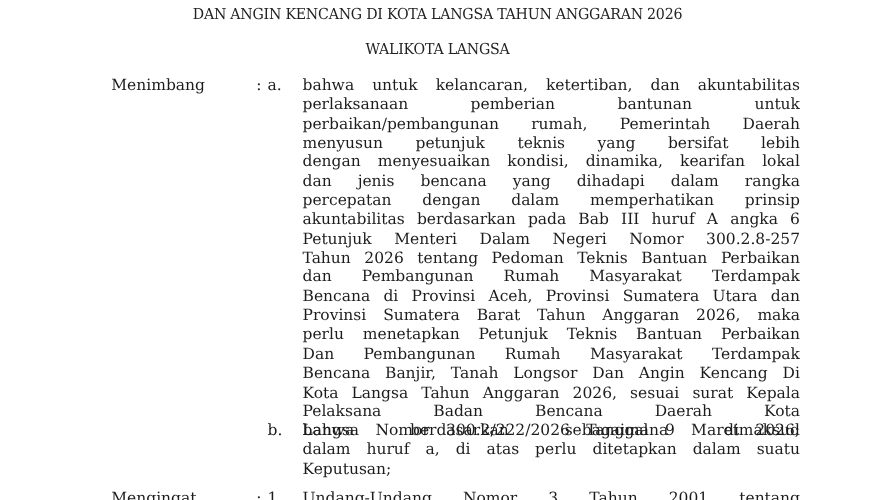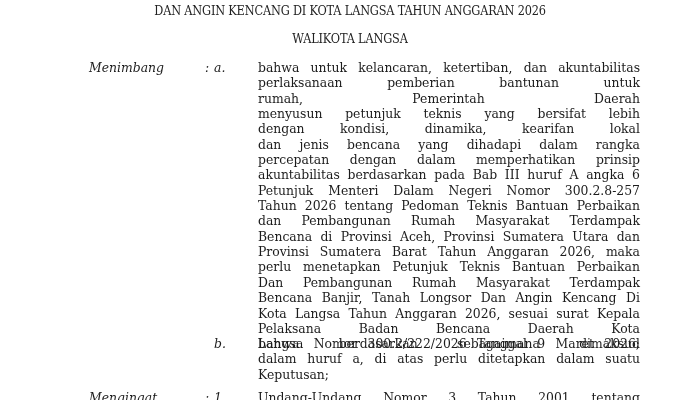--- a/index.html
+++ b/index.html
@@ -11,29 +11,29 @@
     position: relative;
   }
   .page { position: absolute; left: 0; top: 0; width: 609px; height: 400px; }
   .title-line {
     position: absolute; left: 0; width: 700px; text-align: center;
     font-size: 12.2px; letter-spacing: -0.2px; color: #222;
     transform: scaleX(0.93); transform-origin: center;
   }
   .t1 { top: 4px; }
   .t2 { top: 32px; }
-  .row { position: absolute; font-size: 12.4px; line-height: 15.35px; white-space: nowrap; font-style: italic; }
+  .row { position: absolute; font-size: 12.4px; line-height: 15.35px; white-space: nowrap; }
   .label { left: 89px; }
   .colon { left: 205px; }
   .item-letter { left: 214px; }
   .body-col {
     position: absolute; left: 242px; width: 398px;
     font-size: 12.4px; line-height: 15.35px;
   }
-  .line { display: block; text-align: justify; text-align-last: justify; white-space: nowrap; height: 15.35px; margin-left: 16px; }
+  .line { display: block; text-align: justify; text-align-last: justify; white-space: nowrap; height: 15.35px; }
   .line span.w { display: inline; }
   .just { display: flex; justify-content: space-between; }
   .left { text-align: right; }
 </style>
 </head>
 <body>
 
 <div class="page">
 
   <div class="title-line t1">DAN ANGIN KENCANG DI KOTA LANGSA TAHUN ANGGARAN 2026</div>
@@ -52,34 +52,36 @@
         <span class="w">dan</span>
         <span class="w">akuntabilitas</span>
       </div>
     <div class="line just">
         <span class="w">perlaksanaan</span>
         <span class="w">pemberian</span>
         <span class="w">bantunan</span>
         <span class="w">untuk</span>
       </div>
     <div class="line just">
+        <span class="w">perbaikan/pembangunan</span>
         <span class="w">rumah,</span>
         <span class="w">Pemerintah</span>
         <span class="w">Daerah</span>
       </div>
     <div class="line just">
         <span class="w">menyusun</span>
         <span class="w">petunjuk</span>
         <span class="w">teknis</span>
         <span class="w">yang</span>
         <span class="w">bersifat</span>
         <span class="w">lebih</span>
       </div>
     <div class="line just">
         <span class="w">dengan</span>
+        <span class="w">menyesuaikan</span>
         <span class="w">kondisi,</span>
         <span class="w">dinamika,</span>
         <span class="w">kearifan</span>
         <span class="w">lokal</span>
       </div>
     <div class="line just">
         <span class="w">dan</span>
         <span class="w">jenis</span>
         <span class="w">bencana</span>
         <span class="w">yang</span>

